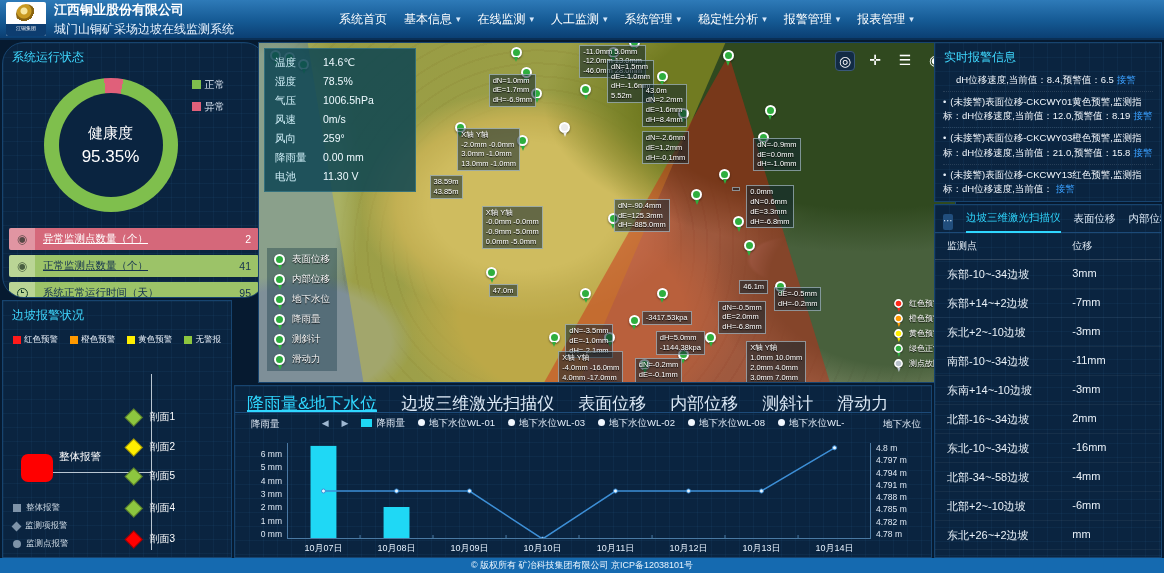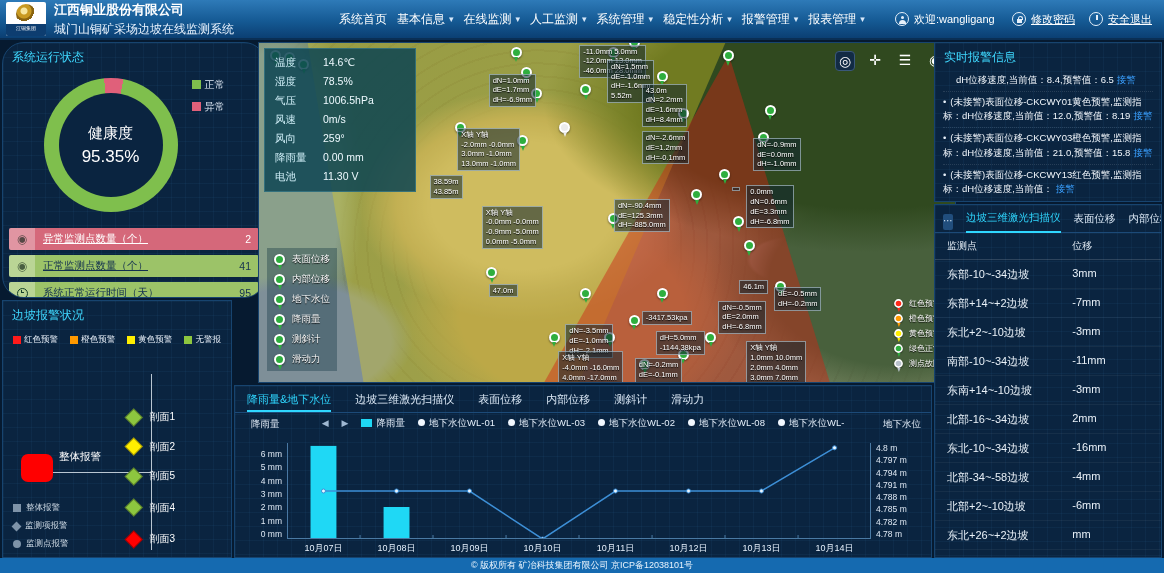--- a/index.html
+++ b/index.html
@@ -12,21 +12,21 @@
     background:linear-gradient(180deg,#2e7ab8 0%,#155a94 55%,#0b3f73 100%);
     display:flex;align-items:center;border-bottom:2px solid #0a2f55;}
   .logo-box{width:40px;height:34px;background:#fff;margin:0 8px 0 6px;border-radius:2px;
     display:flex;flex-direction:column;align-items:center;justify-content:flex-start;overflow:hidden;}
   .logo-glyph{width:20px;height:20px;margin-top:2px;border-radius:50%;
     background:radial-gradient(circle at 40% 35%,#f7e7a0 0 3px,#c99a22 4px 7px,#8a6410 8px 10px,transparent 10px);}
   .logo-strip{width:100%;flex:1;background:#0d3d70;color:#fff;font-size:5px;text-align:center;line-height:9px;}
   .titles{display:flex;flex-direction:column;justify-content:center;gap:2px;}
   .company{font-size:13px;font-weight:bold;color:#fff;}
   .system{font-size:12px;color:#eaf4ff;}
-  .nav{display:flex;align-items:center;gap:10px;margin-left:105px;}
+  .nav{display:flex;align-items:center;gap:17px;margin-left:105px;}
   .nav-item{color:#fff;font-size:12px;text-decoration:none;display:flex;align-items:center;gap:4px;cursor:pointer;white-space:nowrap;}
   .caret{font-size:9px;color:#d7e8fa;}
   .user-area{margin-left:auto;display:flex;align-items:center;gap:14px;padding-right:12px;font-size:11px;color:#fff;}
   .round-icon{width:14px;height:14px;border:1px solid #e6f0fa;border-radius:50%;display:inline-block;position:relative;flex:none;}
   .person-icon::before{content:"";position:absolute;left:4.5px;top:2.5px;width:3px;height:3px;border-radius:50%;background:#e6f0fa;}
   .person-icon::after{content:"";position:absolute;left:2.5px;top:7px;width:7px;height:4px;border-radius:4px 4px 0 0;background:#e6f0fa;}
   .lock-icon::before{content:"";position:absolute;left:4px;top:6px;width:5px;height:4px;background:#e6f0fa;}
   .lock-icon::after{content:"";position:absolute;left:4.5px;top:3px;width:3px;height:3px;border:1px solid #e6f0fa;border-bottom:none;border-radius:3px 3px 0 0;}
   .power-icon::before{content:"";position:absolute;left:6px;top:2px;width:1.5px;height:5px;background:#e6f0fa;}
   .welcome{width:84px;line-height:1.15;word-break:break-all;}
@@ -64,21 +64,21 @@
 
   #slope-panel{top:300px;left:2px;width:230px;height:258px;}
   .slope-legend{display:flex;justify-content:space-between;padding:6px 10px 0;font-size:8.5px;color:#e6eef7;}
   .slope-legend span{display:flex;align-items:center;gap:3px;}
   .sq8{width:8px;height:8px;background:var(--c);display:inline-block;}
   .tree{position:relative;height:210px;}
   .tree .vline{position:absolute;left:65%;top:28px;width:1px;bottom:6px;background:#b9c6d2;}
   .tree .hline{position:absolute;left:22%;width:43%;top:126px;height:1px;background:#b9c6d2;}
   .overall-node{position:absolute;left:18px;top:108px;width:32px;height:28px;border-radius:7px;background:#f00;}
   .overall-label{position:absolute;left:56px;top:104px;font-size:10.5px;color:#fff;}
-  .tree-node{position:absolute;transform:translate(-50%,-50%);display:flex;align-items:center;gap:9px;}
+  .tree-node{position:absolute;transform:translate(-50%,-50%);display:flex;align-items:flex-end;gap:9px;}
   .diamond{width:13px;height:13px;background:var(--c);transform:rotate(45deg);border:1px solid rgba(0,0,0,.35);flex:none;}
   .node-label{font-size:10px;color:#fff;white-space:nowrap;}
   .shape-legend{position:absolute;left:10px;bottom:6px;display:flex;flex-direction:column;gap:6px;font-size:8.5px;color:#cdd9e4;}
   .shape-legend span{display:flex;align-items:center;gap:5px;}
   .gshape{width:8px;height:8px;background:#7e93a8;display:inline-block;flex:none;}
   .gshape.diamond-s{transform:rotate(45deg);width:7px;height:7px;}
   .gshape.circle-s{border-radius:50%;}
 
   
   #map{position:absolute;left:234px;top:42px;width:698px;height:341px;overflow:hidden;border:1px solid #17446f;
@@ -112,21 +112,21 @@
   .sensor-item{display:flex;align-items:center;gap:7px;font-size:9.5px;color:#fff;text-shadow:0 1px 1px #000;}
   .status-legend{position:absolute;right:14px;top:255px;display:flex;flex-direction:column;gap:4px;}
   .status-item{display:flex;align-items:center;gap:5px;font-size:8px;color:#fff;text-shadow:0 1px 1px #000;}
   .status-item .pin{transform:scale(.8);}
   .map-label{position:absolute;background:rgba(14,36,48,.55);border:1px solid rgba(205,225,238,.55);
     color:#fff;font-size:7.5px;line-height:1.3;padding:1px 3px;white-space:pre-line;text-shadow:0 1px 1px #000;z-index:3;}
 
   
   #chart-panel{left:234px;top:385px;width:698px;height:173px;}
   .chart-tabs{display:flex;gap:24px;padding:6px 12px 0;border-bottom:1px solid #1c4a78;height:27px;}
-  .ctab{font-size:11px;color:#dce9f6;cursor:pointer;padding-bottom:6px;white-space:nowrap;}
+  .ctab{font-size:17px;color:#dce9f6;cursor:pointer;padding-bottom:6px;white-space:nowrap;}
   .ctab.active{color:#2fd7ff;border-bottom:2px solid #2fd7ff;}
   .chart-legend-row{display:flex;justify-content:center;align-items:center;gap:13px;height:20px;font-size:9.5px;color:#e6f0fb;}
   .chip{display:inline-block;margin-right:4px;vertical-align:middle;}
   .chip.bar{width:11px;height:8px;background:#1fd8f5;}
   .chip.line{width:7px;height:7px;border-radius:50%;background:#f2f8ff;}
   .pager{color:#9fb8d2;font-size:9px;cursor:pointer;}
   .axis-label-left{position:absolute;left:16px;top:32px;font-size:9.5px;color:#e6f0fb;}
   .axis-label-right{position:absolute;right:10px;top:32px;font-size:9.5px;color:#e6f0fb;}
   .chart-body{display:flex;height:96px;margin:10px 6px 0;}
   .yl{width:46px;display:flex;flex-direction:column;justify-content:space-between;align-items:flex-end;
@@ -210,34 +210,20 @@
         <a class="nav-item">
           <span>报警管理</span>
           <span class="caret">▾</span>
         </a>
 
         <a class="nav-item">
           <span>报表管理</span>
           <span class="caret">▾</span>
         </a>
       </div>
-    <div class="user-area">
-      <div class="user-group">
-        <span class="round-icon person-icon"></span>
-        <span class="welcome">欢迎:wangligang</span>
-      </div>
-      <div class="user-group">
-        <span class="round-icon lock-icon"></span>
-        <span class="hlink">修改密码</span>
-      </div>
-      <div class="user-group">
-        <span class="round-icon power-icon"></span>
-        <span class="hlink">安全退出</span>
-      </div>
-    </div>
   </div>
 
   <div class="panel" id="status-panel">
     <div class="panel-title">系统运行状态</div>
     <div class="gauge-wrap">
       <div class="donut" style="background: conic-gradient(from -6deg, rgb(224, 96, 122) 0deg, rgb(224, 96, 122) 16.7deg, rgb(127, 191, 77) 0deg);">
         <div class="donut-hole">
           <div class="gauge-label">健康度</div>
           <div class="gauge-value">95.35%</div>
         </div>

